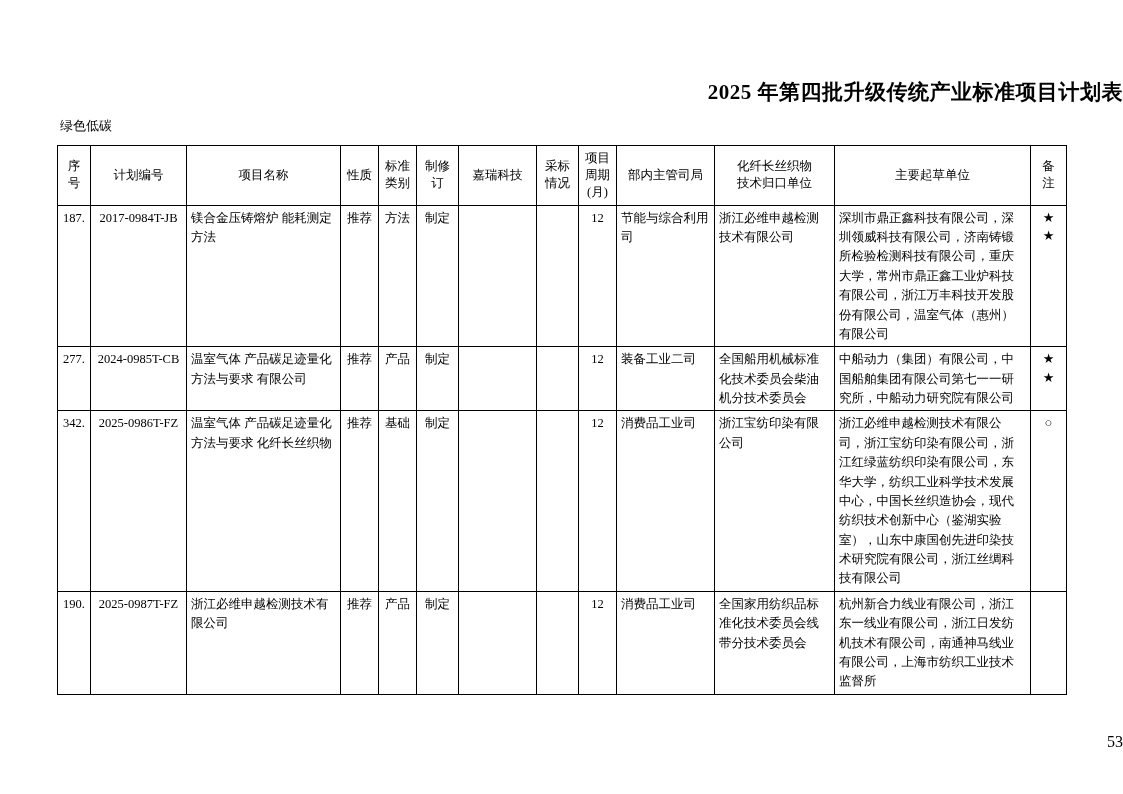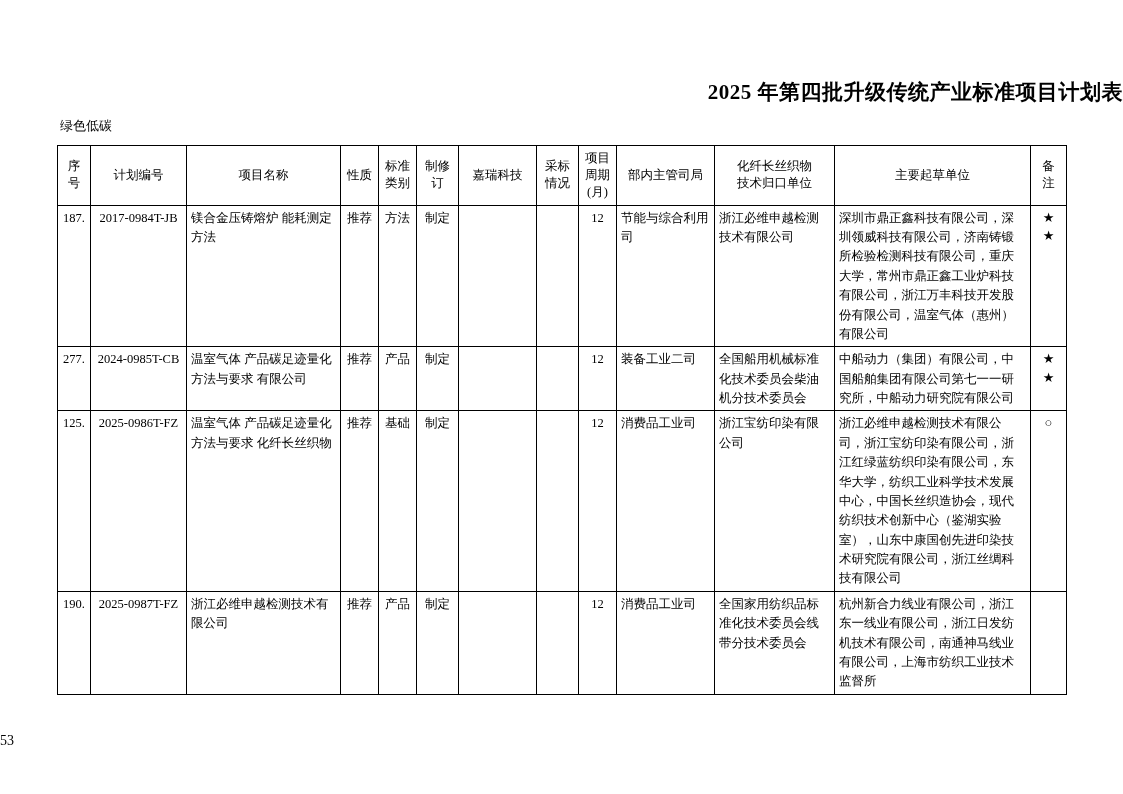--- a/index.html
+++ b/index.html
@@ -83,22 +83,22 @@
   td.code    { text-align: center; white-space: nowrap; letter-spacing: 0px; }
   td.center  { text-align: center; }
   td.note    { text-align: center; line-height: 1.45; font-size: 13px; }
   .hdr-2line { display: block; }
 
   .page-num {
     position: absolute;
     left: 0;
     right: 0;
     top: 733px;
-    text-align: left;
-    font-size: 14px;
+    text-align: right;
+    font-size: 16px;
     color: #000;
   }
   .mark { display: block; }
 </style>
 </head>
 <body>
 
 <div class="page">
 
   <h1 class="doc-title">2025 年第四批升级传统产业标准项目计划表</h1>
@@ -191,21 +191,21 @@
           <td class="center">12</td>
           <td>装备工业二司</td>
           <td>全国船用机械标准化技术委员会柴油机分技术委员会</td>
           <td>中船动力（集团）有限公司，中国船舶集团有限公司第七一一研究所，中船动力研究院有限公司</td>
           <td class="note">
             <span class="mark">★</span>
             <span class="mark">★</span>
           </td>
         </tr>
         <tr>
-          <td class="seq">125.</td>
+          <td class="seq">342.</td>
           <td class="code">2025-0986T-FZ</td>
           <td>温室气体 产品碳足迹量化方法与要求 化纤长丝织物</td>
           <td class="center">推荐</td>
           <td class="center">基础</td>
           <td class="center">制定</td>
           <td></td>
           <td></td>
           <td class="center">12</td>
           <td>消费品工业司</td>
           <td>浙江宝纺印染有限公司</td>

